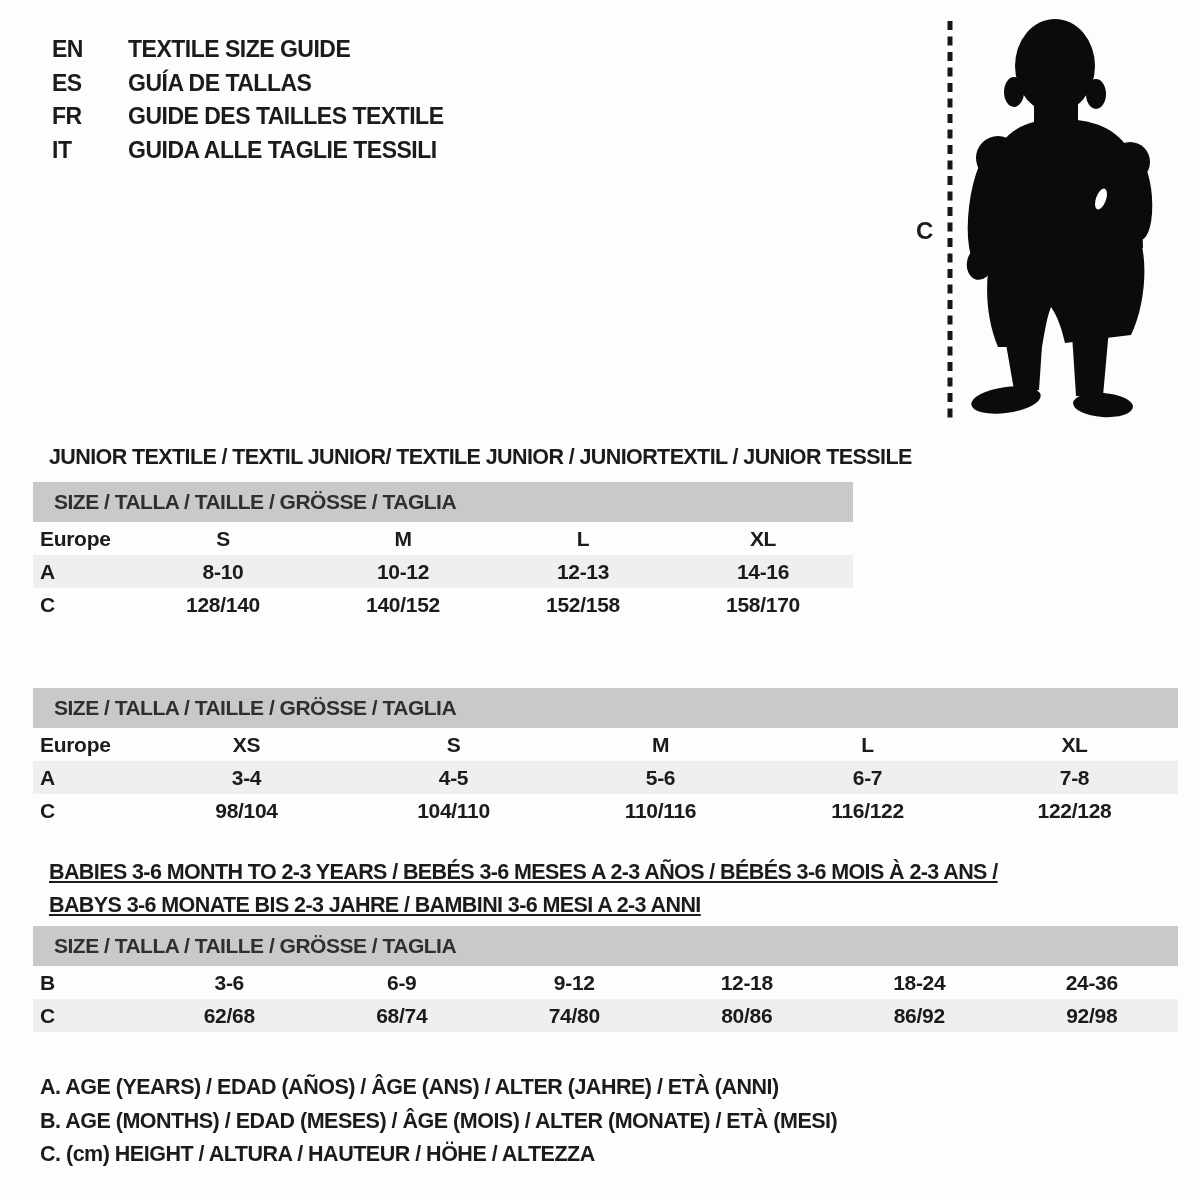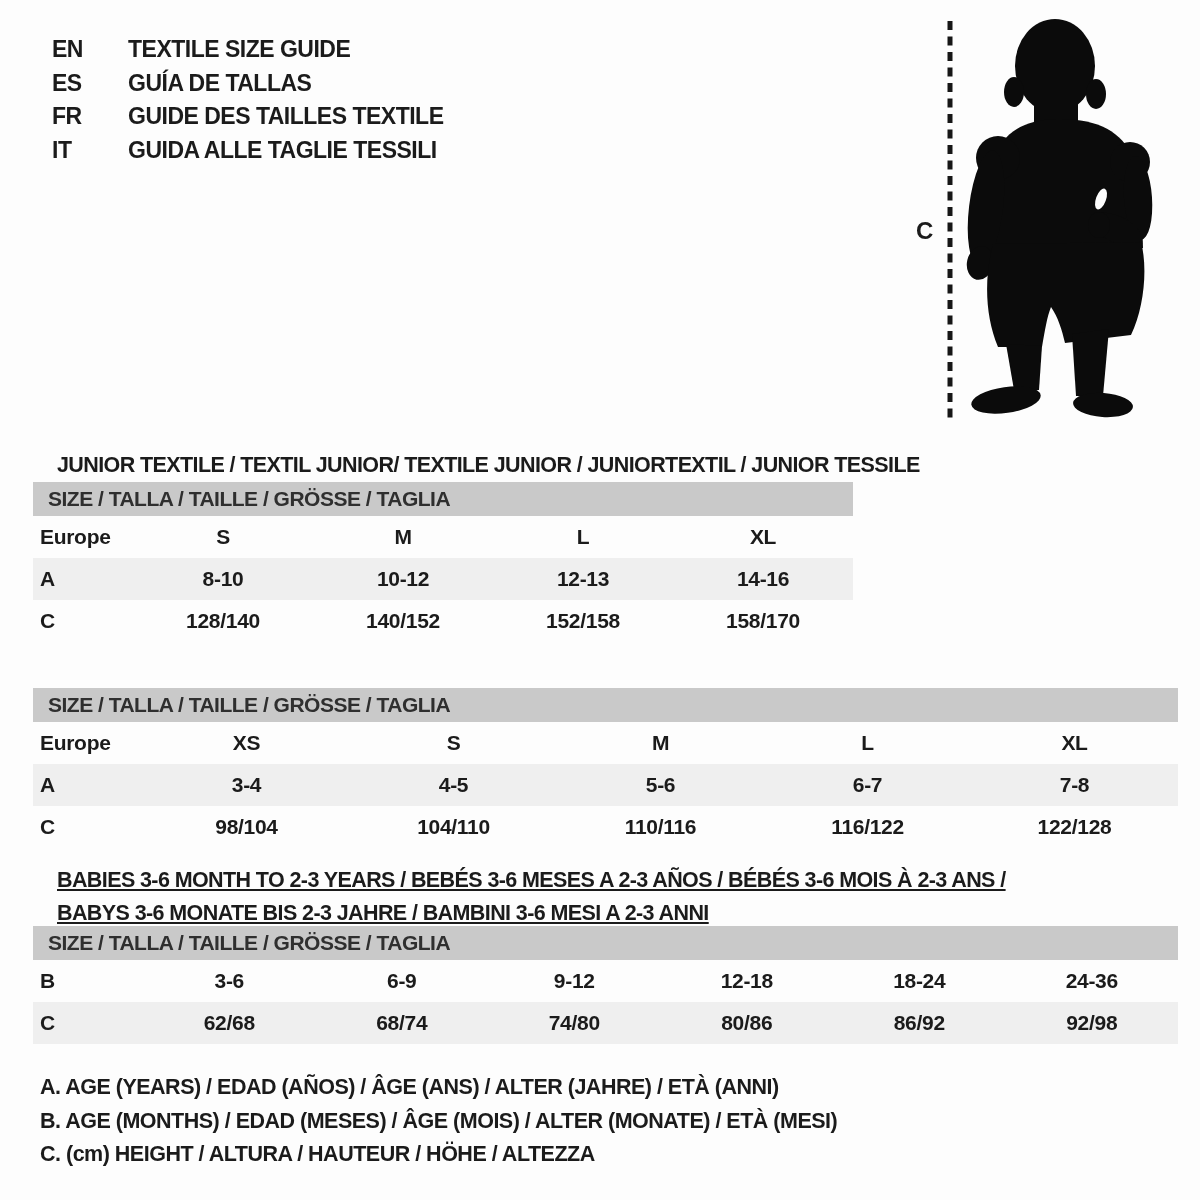--- a/index.html
+++ b/index.html
@@ -15,34 +15,34 @@
   .lang-row{display:grid;grid-template-columns:76px auto;line-height:33.5px;white-space:nowrap;margin-left:12px;}
   
   .figure{position:absolute;left:890px;top:14px;width:300px;height:412px;}
   .c-label{position:absolute;left:26px;top:203px;font-size:24px;}
   .dash{position:absolute;left:55px;top:5px;}
   .dash line{stroke:#161616;stroke-width:5;stroke-dasharray:9 6.5;}
   .baby{position:absolute;left:72px;top:2px;}
   .baby .ink{fill:var(--silhouette,#0b0b0b);}
   .baby .hole{fill:var(--page-bg,#fdfdfd);}
   
-  .sec-title{position:absolute;left:40px;margin:17px;font-size:21.5px;font-weight:bold;
+  .sec-title{position:absolute;left:40px;margin:9px;font-size:21.5px;font-weight:bold;
              letter-spacing:-0.6px;white-space:nowrap;}
   .t-junior{top:436px;}
   .t-children{top:646px;}
   .t-babies{top:847px;line-height:33px;text-decoration:underline;}
   .sub{font-size:14px;vertical-align:-4px;}
   
   .table{position:absolute;left:33px;}
   .junior{top:482px;width:820px;}
   .children{top:688px;width:1145px;}
   .babies{top:926px;width:1145px;}
-  .bar{height:34px;background:var(--header-bar-bg,#c9c9c9);color:var(--header-bar-text,#2f2f2f);
-       display:flex;align-items:center;padding-left:15px;font-size:21px;letter-spacing:-0.5px;}
-  .trow{display:grid;height:42px;align-items:center;font-size:21px;letter-spacing:-0.3px;}
+  .bar{height:40px;background:var(--header-bar-bg,#c9c9c9);color:var(--header-bar-text,#2f2f2f);
+       display:flex;align-items:center;padding-left:21px;font-size:21px;letter-spacing:-0.5px;}
+  .trow{display:grid;height:33px;align-items:center;font-size:21px;letter-spacing:-0.3px;}
   .junior .trow{grid-template-columns:100px repeat(4,1fr);}
   .children .trow{grid-template-columns:110px repeat(5,1fr);}
   .babies .trow{grid-template-columns:110px repeat(6,1fr);}
   .trow.alt{background:var(--row-alt-bg,#efefef);}
   .cl{padding-left:7px;}
   .cc{text-align:center;}
   
   .legend{position:absolute;left:40px;top:1071px;font-size:21.5px;line-height:33.5px;
           letter-spacing:-0.5px;white-space:nowrap;}
 </style>

